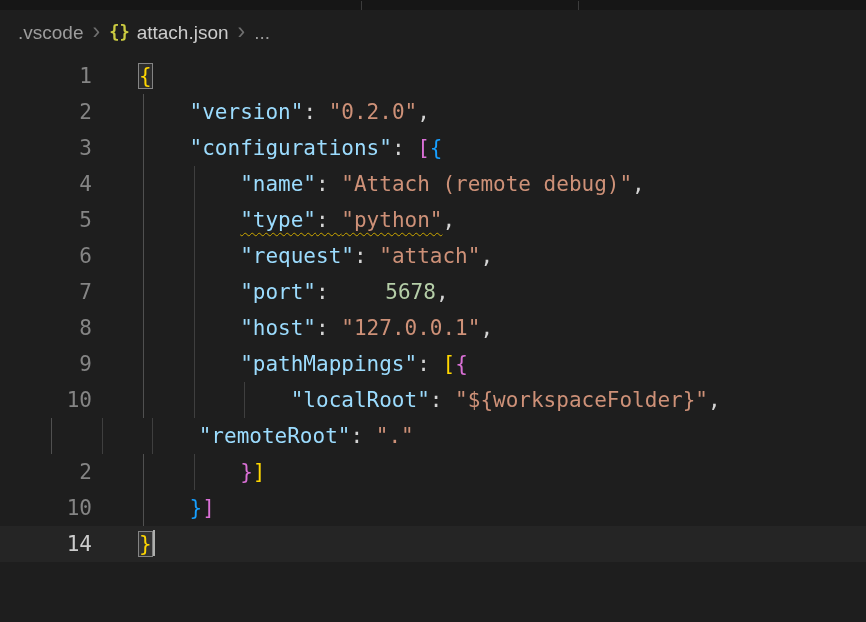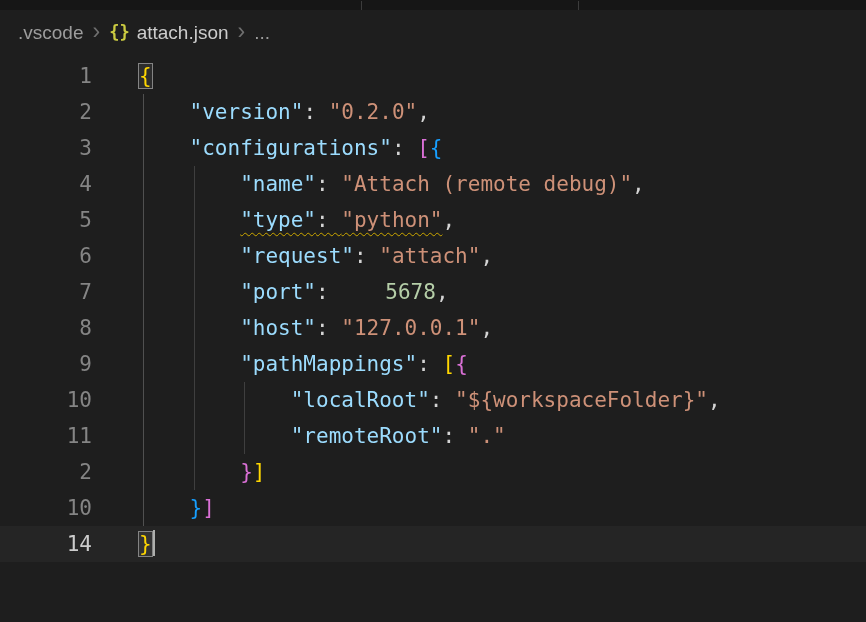--- a/index.html
+++ b/index.html
@@ -120,21 +120,20 @@
       </div>
       <div class="code-line">
         <div class="gutter">9</div>
         <div class="line-content"><span class="indent-guide" data-col="0" style="left: calc(0ch + 4px);"></span><span class="indent-guide" data-col="4" style="left: calc(4ch + 4px);"></span><span class="tok-ws">        </span><span class="tok-key">"pathMappings"</span><span class="tok-punct">: </span><span class="tok-b1">[</span><span class="tok-b2">{</span></div>
       </div>
       <div class="code-line">
         <div class="gutter">10</div>
         <div class="line-content"><span class="indent-guide" data-col="0" style="left: calc(0ch + 4px);"></span><span class="indent-guide" data-col="4" style="left: calc(4ch + 4px);"></span><span class="indent-guide" data-col="8" style="left: calc(8ch + 4px);"></span><span class="tok-ws">            </span><span class="tok-key">"localRoot"</span><span class="tok-punct">: </span><span class="tok-string">"${workspaceFolder}"</span><span class="tok-punct">,</span></div>
       </div>
       <div class="code-line">
-        <div class="gutter">11</div>
         <div class="line-content"><span class="indent-guide" data-col="0" style="left: calc(0ch + 4px);"></span><span class="indent-guide" data-col="4" style="left: calc(4ch + 4px);"></span><span class="indent-guide" data-col="8" style="left: calc(8ch + 4px);"></span><span class="tok-ws">            </span><span class="tok-key">"remoteRoot"</span><span class="tok-punct">: </span><span class="tok-string">"."</span></div>
       </div>
       <div class="code-line">
         <div class="gutter">2</div>
         <div class="line-content"><span class="indent-guide" data-col="0" style="left: calc(0ch + 4px);"></span><span class="indent-guide" data-col="4" style="left: calc(4ch + 4px);"></span><span class="tok-ws">        </span><span class="tok-b2">}</span><span class="tok-b1">]</span></div>
       </div>
       <div class="code-line">
         <div class="gutter">10</div>
         <div class="line-content"><span class="indent-guide" data-col="0" style="left: calc(0ch + 4px);"></span><span class="tok-ws">    </span><span class="tok-b3">}</span><span class="tok-b2">]</span></div>
       </div>

